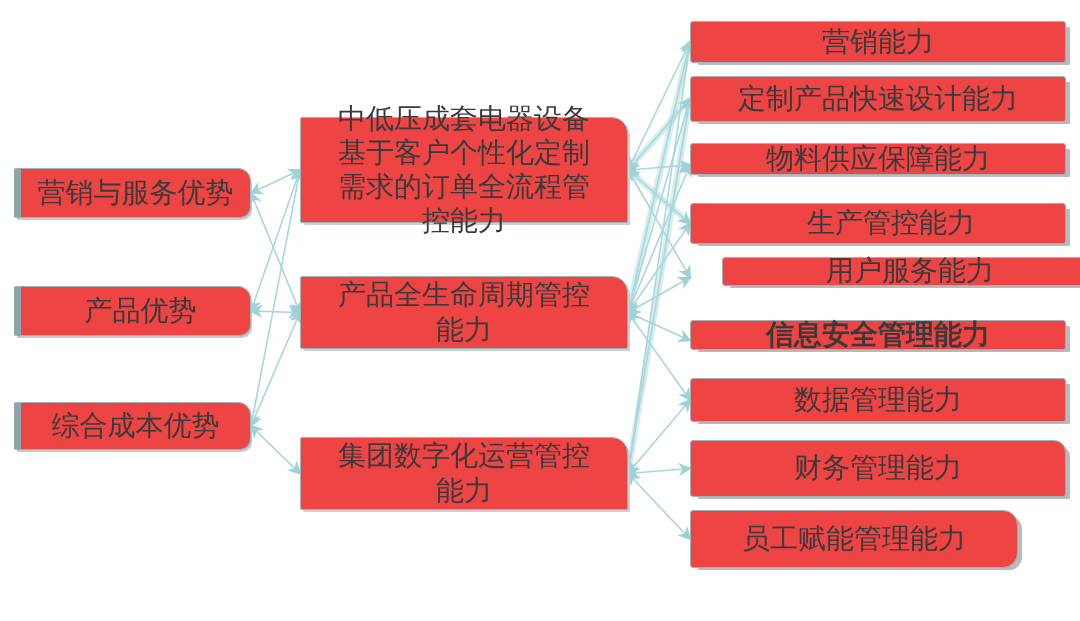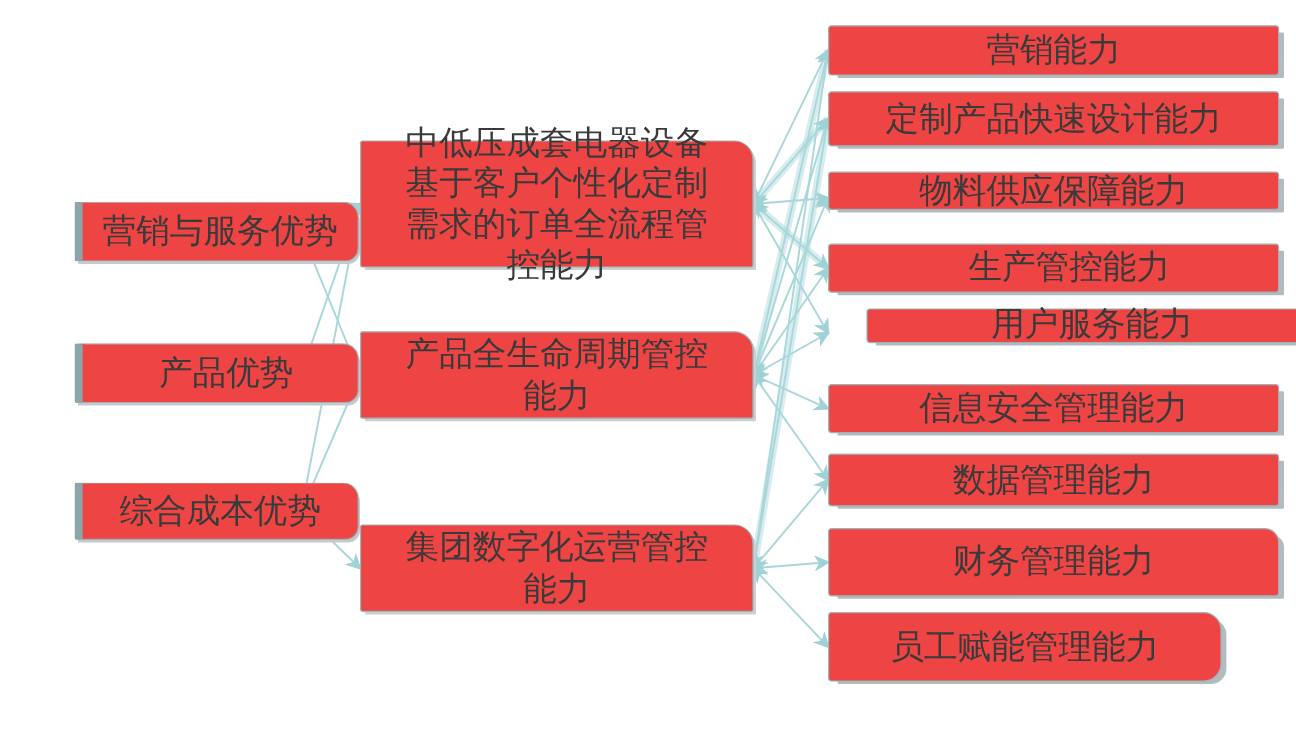--- a/index.html
+++ b/index.html
@@ -19,21 +19,20 @@
     color:#3a3a3a;
     font-size:28px;
     line-height:1.22;
     background:#ef4444;
     border:1px solid #9fb3b6;
   }
   .node-left{
     border-left:7px solid #8aa6a8;
     border-radius:2px 13px 11px 2px;
     box-shadow:2px 3px 0 -1px #c3cbce;
-    margin-left:48px;
   }
   .node-middle{
     border-radius:2px 16px 2px 2px;
     box-shadow:3px 3px 0 -1px #c8d0d2;
     padding:4px 24px;
   }
   .node-right{
     border-radius:3px;
     box-shadow:6px 4px 0 -2px #b2bcc0;
   }
@@ -111,21 +110,21 @@
   </div>
   <div class="node node-right" id="box-R3" style="left:690px;top:143px;width:376px;height:32px;">
     <span>物料供应保障能力</span>
   </div>
   <div class="node node-right" id="box-R4" style="left:690px;top:203px;width:376px;height:41px;padding-left:26px;">
     <span>生产管控能力</span>
   </div>
   <div class="node node-right" id="box-R5" style="left:722px;top:257px;width:376px;height:29px;font-family:Liberation Serif, serif;">
     <span>用户服务能力</span>
   </div>
-  <div class="node node-right" id="box-R6" style="left:690px;top:320px;width:376px;height:41px;">
+  <div class="node node-right" id="box-R6" style="left:690px;top:320px;width:376px;height:30px;font-weight:bold;">
     <span>信息安全管理能力</span>
   </div>
   <div class="node node-right" id="box-R7" style="left:690px;top:378px;width:376px;height:44px;">
     <span>数据管理能力</span>
   </div>
   <div class="node node-right round-top" id="box-R8" style="left:690px;top:440px;width:376px;height:57px;">
     <span>财务管理能力</span>
   </div>
   <div class="node node-right round-end" id="box-R9" style="left:690px;top:510px;width:328px;height:58px;">
     <span>员工赋能管理能力</span>

